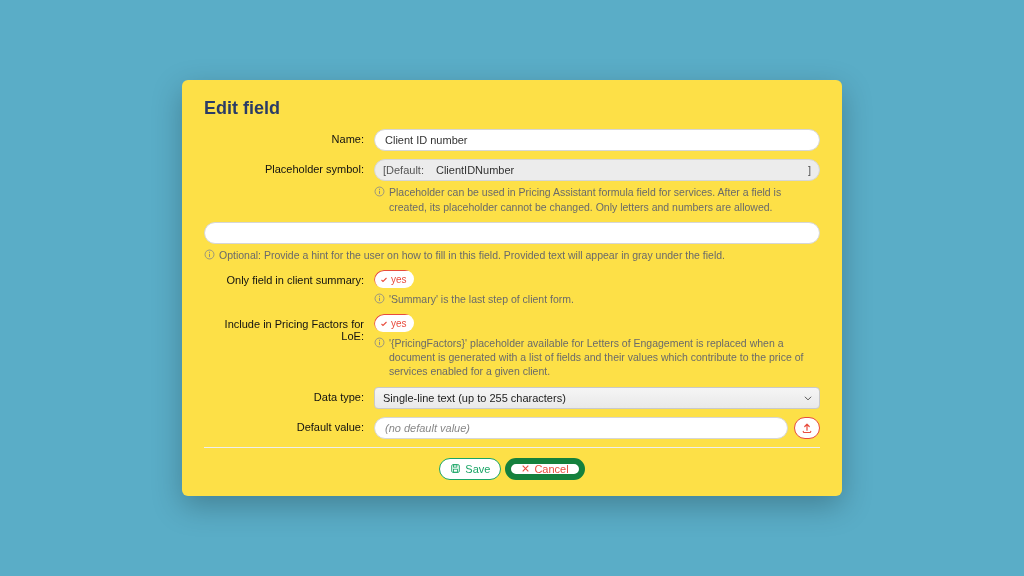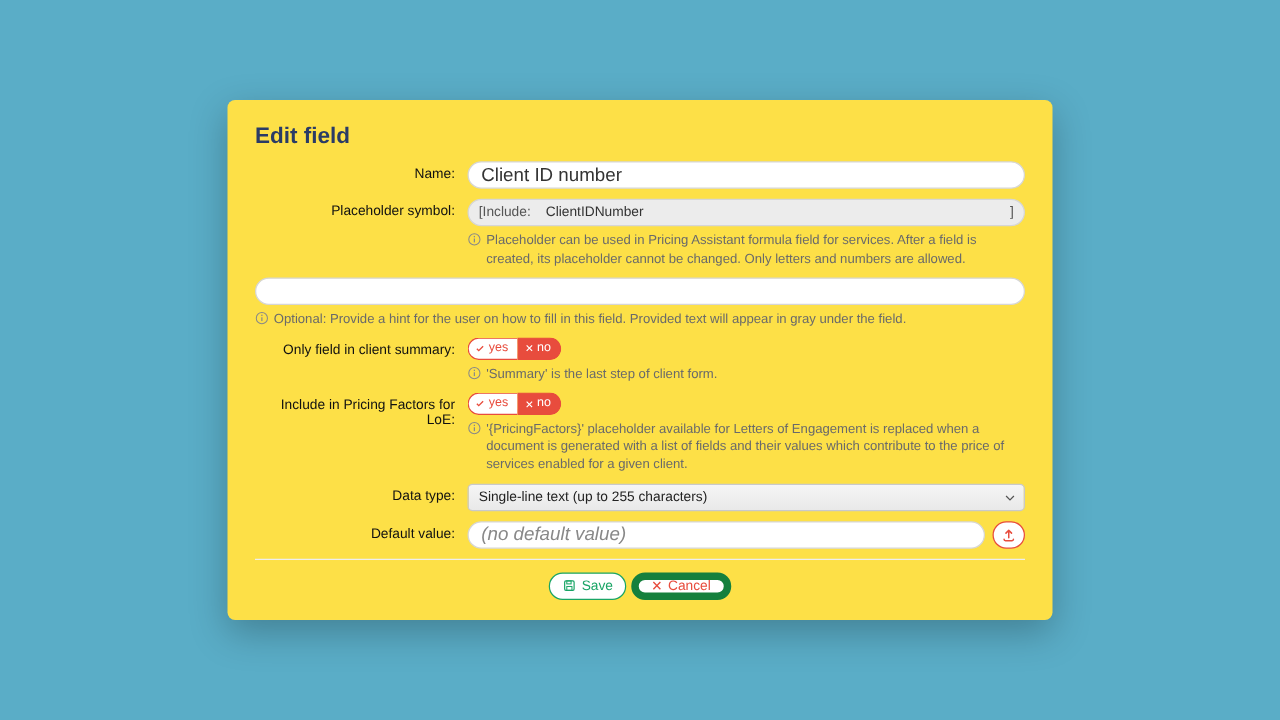--- a/index.html
+++ b/index.html
@@ -42,21 +42,21 @@
   .field-col {
     flex: 1;
     min-width: 0;
   }
   .text-input {
     width: 100%;
     height: 22px;
     border: 1px solid #d6d6d6;
     border-radius: 12px;
     padding: 0 10px;
-    font-size: 15px;
+    font-size: 11px;
     color: #333;
     background: #fff;
     outline: none;
   }
   .ph-wrap {
     display: flex;
     align-items: center;
     width: 100%;
     height: 22px;
     border: 1px solid #d6d6d6;
@@ -79,20 +79,21 @@
   }
   .hint svg { flex: none; margin-right: 4px; margin-top: 1px; }
   .toggle {
     display: inline-flex;
     height: 18px;
     border-radius: 10px;
     overflow: hidden;
     font-size: 10px;
     line-height: 18px;
     vertical-align: top;
+    flex-direction: column;
   }
   .toggle .opt {
     display: inline-flex;
     align-items: center;
     padding: 0 7px 0 5px;
     gap: 3px;
     cursor: pointer;
   }
   .toggle .opt svg { display:block; }
   .opt-yes-active { background: #fff; border: 1px solid #e84c3d; color: #e84c3d; border-right: none; border-top-left-radius: 10px; border-bottom-left-radius: 10px; }
@@ -157,21 +158,21 @@
     <div class="label-col">Name:</div>
     <div class="field-col">
       <input class="text-input" value="Client ID number" style="">
     </div>
   </div>
 
   <div class="row">
     <div class="label-col">Placeholder symbol:</div>
     <div class="field-col">
       <div class="ph-wrap">
-        <span class="ph-prefix">[Include:</span>
+        <span class="ph-prefix">[Default:</span>
         <span class="ph-value">ClientIDNumber</span>
         <span class="ph-bracket">]</span>
       </div>
       <div class="hint">
         <svg width="11" height="11" viewBox="0 0 16 16">
             <circle cx="8" cy="8" r="6.5" fill="none" stroke="#888" stroke-width="1.2"></circle>
             <rect x="7.3" y="7" width="1.4" height="4.5" fill="#888"></rect>
             <rect x="7.3" y="4" width="1.4" height="1.6" fill="#888"></rect>
           </svg>
         <span>Placeholder can be used in Pricing Assistant formula field for services. After a field is created, its placeholder cannot be changed. Only letters and numbers are allowed.</span>

